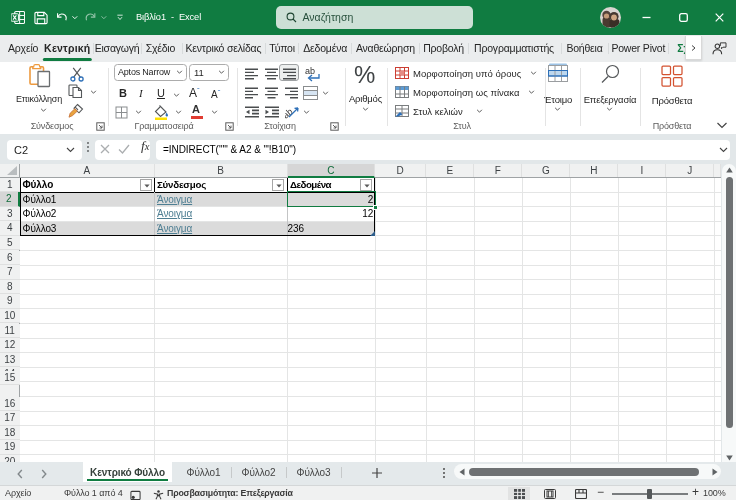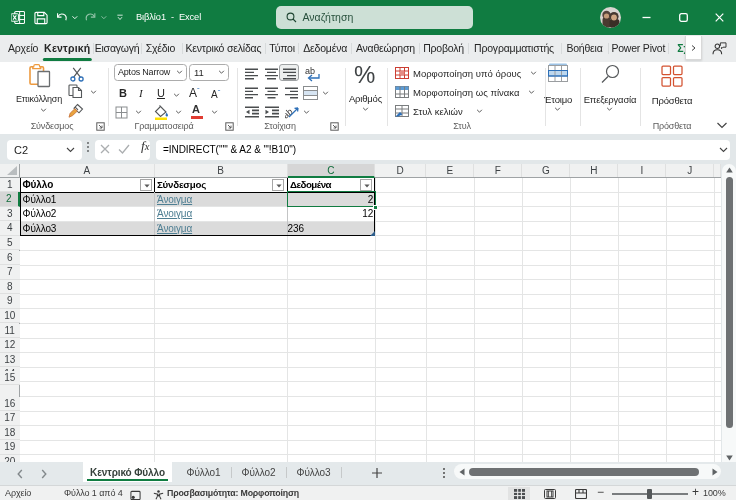--- a/index.html
+++ b/index.html
@@ -566,21 +566,21 @@
 <div class="s" style="left:5px">Αρχείο</div>
 <div class="s" style="left:64px">Φύλλο 1 από 4</div>
 <svg style="position:absolute;left:130px;top:4px" width="11" height="11" viewBox="0 0 12 11">
       <rect x="1" y="1" width="10" height="9" rx="1" fill="none" stroke="#3A3A3A" stroke-width="1.1"></rect>
       <circle cx="3.5" cy="7.5" r="1.7" fill="#3A3A3A"></circle>
     </svg>
 <svg style="position:absolute;left:153px;top:3px" width="11" height="12" viewBox="0 0 13 12">
       <circle cx="6.5" cy="1.8" r="1.5" fill="#3A3A3A"></circle>
       <path d="M1 4 L5.5 5 L5 8 L3.5 11 M12 4 L7.5 5 L8 8 L9.5 11 M5.2 5 L6.5 7 L7.8 5" fill="none" stroke="#3A3A3A" stroke-width="1.2"></path>
     </svg>
-<div class="s" style="left:167px;font-weight:bold;font-size:8.8px;letter-spacing:-0.2px">Προσβασιμότητα: Μορφοποίηση</div>
+<div class="s" style="left:167px;font-weight:bold;font-size:8.8px;letter-spacing:-0.2px">Προσβασιμότητα: Επεξεργασία</div>
 <div style="position:absolute;left:508px;top:1px;width:22px;height:13.5px;background:#E2E3E3"></div>
 <svg style="position:absolute;left:514px;top:3px" width="11" height="10" viewBox="0 0 11 10">
       <rect x="0" y="0" width="11" height="10" fill="#4A4D4F"></rect>
       <path d="M3.7 0 V10 M7.4 0 V10 M0 3.3 H11 M0 6.6 H11" stroke="#F0F1F1" stroke-width="1"></path>
     </svg>
 <svg style="position:absolute;left:543.5px;top:3px" width="12" height="10" viewBox="0 0 12 10">
       <rect x="0.5" y="0.5" width="11" height="9" rx="1" fill="none" stroke="#3A3A3A"></rect>
       <rect x="3" y="2" width="6" height="6" fill="none" stroke="#3A3A3A"></rect>
       <path d="M4.5 2 V8 M7.5 2 V8" stroke="#3A3A3A" stroke-width="0.8"></path>
     </svg>

